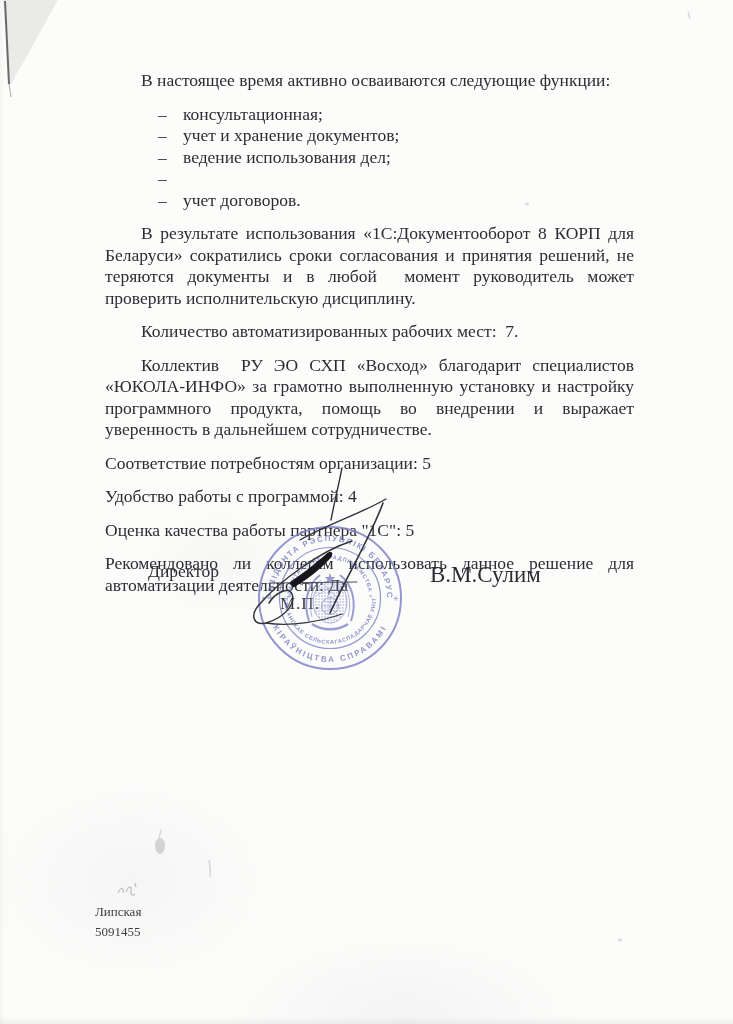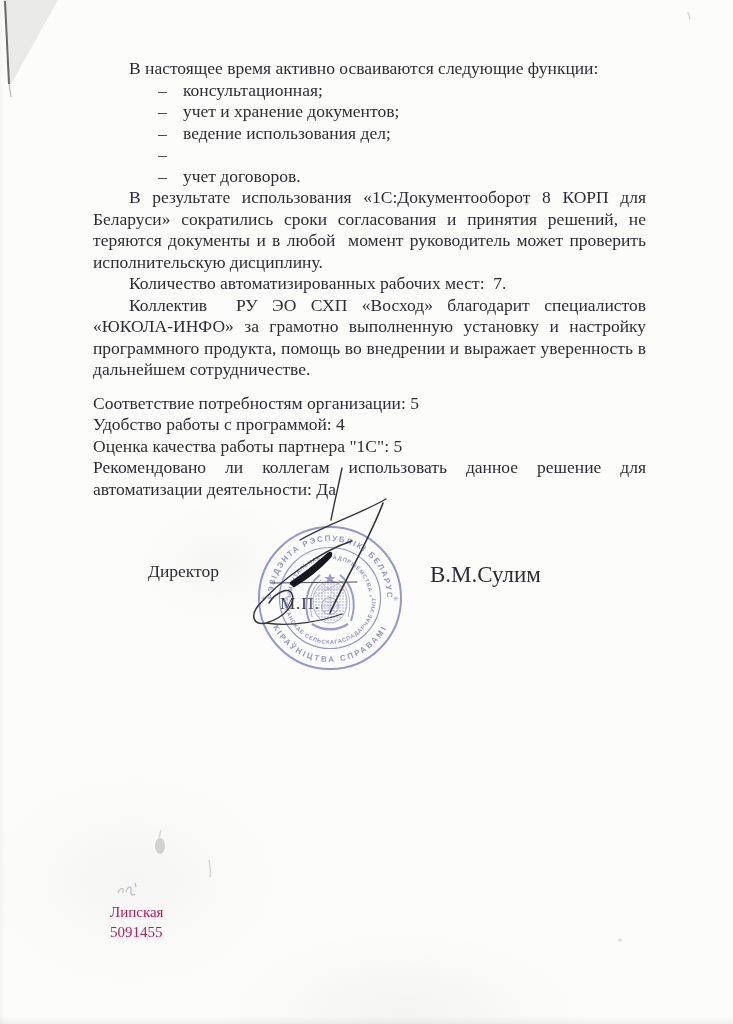--- a/index.html
+++ b/index.html
@@ -15,29 +15,29 @@
       radial-gradient(220px 160px at 18% 86%, rgba(160,160,165,0.07), transparent 70%),
       radial-gradient(260px 120px at 55% 99%, rgba(150,150,155,0.08), transparent 70%),
       radial-gradient(120px 90px at 30% 55%, rgba(140,150,130,0.05), transparent 70%),
       linear-gradient(to right, rgba(120,120,120,0.06) 0px, rgba(120,120,120,0) 5px),
       linear-gradient(to top, rgba(120,120,120,0.10) 0px, rgba(120,120,120,0) 7px);
   }
   .body-text{
     position:absolute;left:93px;top:58px;width:553px;
     font-size:17.5px;line-height:21.5px;text-align:justify;
   }
-  .body-text p{margin:0;}
+  .body-text p{margin:12px;}
   .indent{text-indent:36px;}
   .func-row{display:flex;padding-left:65px;text-align:left;}
   .func-dash{width:25px;flex:0 0 25px;}
   .ratings{margin-top:12px;}
   .sig-title{position:absolute;left:148px;top:561px;font-size:17.5px;}
   .sig-name{position:absolute;left:430px;top:562px;font-size:23px;}
   .mp-mark{position:absolute;left:280px;top:594px;font-size:17px;letter-spacing:1px;color:#3a3a44;}
-  .footer-block{position:absolute;left:110px;top:902px;font-size:15px;line-height:20px;color:#be185d;}
+  .footer-block{position:absolute;left:95px;top:902px;font-size:13px;line-height:20px;color:#404040;}
   .stamp-svg{position:absolute;left:255px;top:523px;width:150px;height:150px;filter:blur(0.3px);opacity:0.92;}
   .signature-svg{position:absolute;left:240px;top:430px;width:240px;height:240px;}
   .artifact-svg{position:absolute;left:0;top:0;width:733px;height:1024px;pointer-events:none;}
   .stamp-ring-text{font-family:"Liberation Sans","DejaVu Sans",sans-serif;font-weight:bold;}
 </style>
 </head>
 <body>
 
 <div class="sheet">
 

